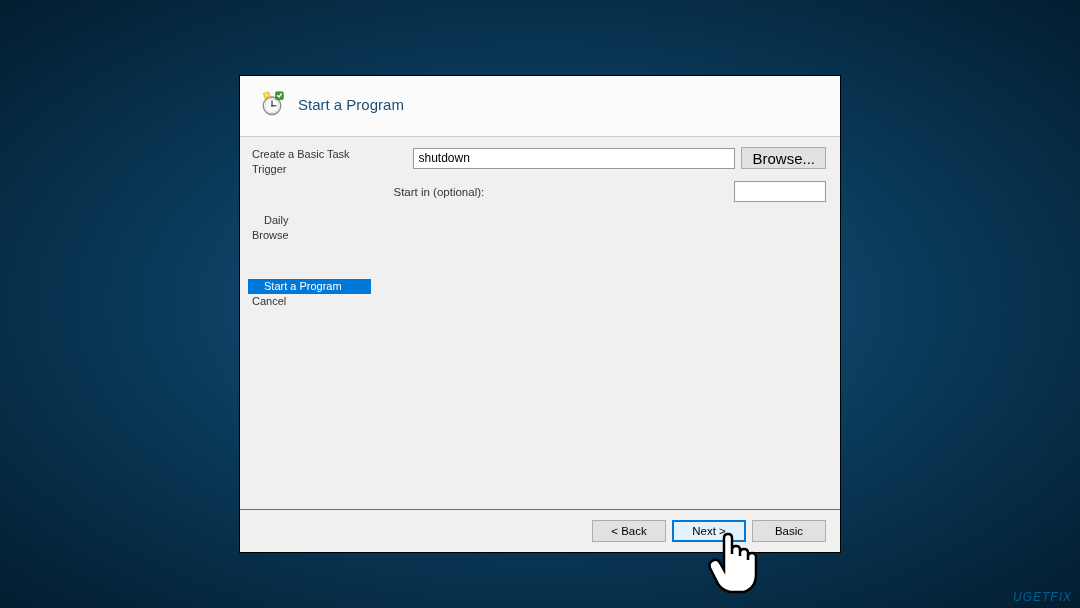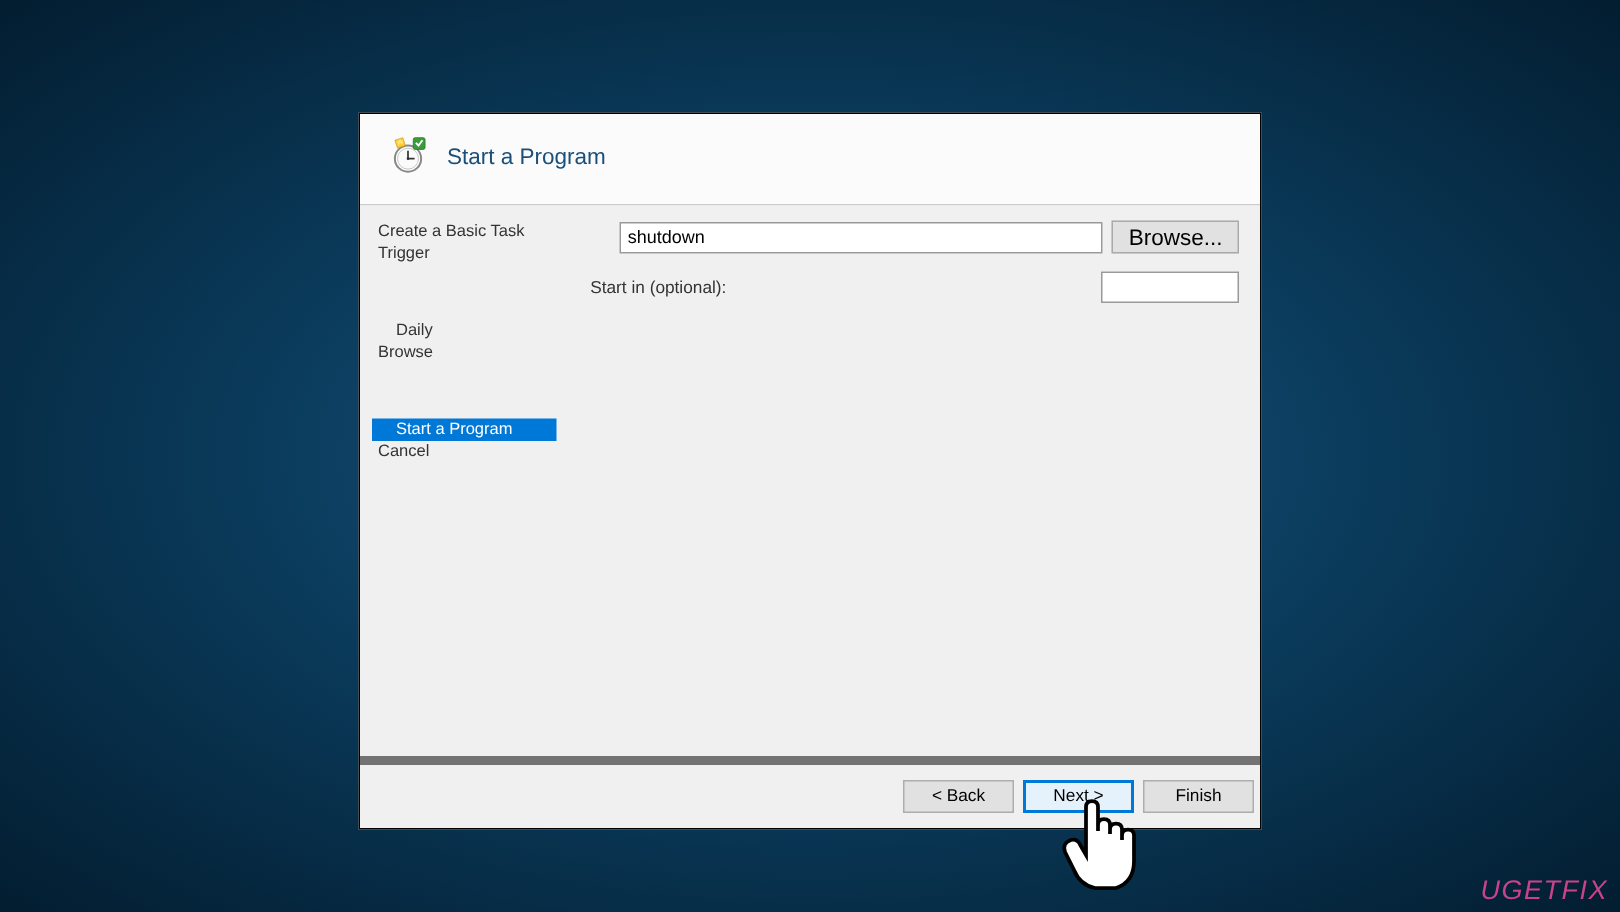--- a/index.html
+++ b/index.html
@@ -109,46 +109,46 @@
       cursor: pointer;
     }
     .arg-row {
       display: flex;
       justify-content: space-between;
       align-items: center;
       margin-bottom: 10px;
     }
     .arg-row .field-label { flex: 1; }
     .footer {
-      border-top: 6px solid #737373;
+      border-top: 1px solid #737373;
       background: #f0f0f0;
-      padding: 10px 4px;
+      padding: 10px 14px;
       display: flex;
       justify-content: flex-end;
       gap: 6px;
     }
     .btn {
       background: #e1e1e1;
       border: 1px solid #adadad;
       font-size: 11.5px;
       height: 22px;
       width: 74px;
       cursor: pointer;
     }
     .btn.primary {
       border: 2px solid #0078d7;
       background: #e5f1fb;
     }
     .watermark {
       position: absolute;
       right: 8px;
       bottom: 4px;
-      color: #ec4899;
+      color: #0369a1;
       font-family: sans-serif;
-      font-size: 18px;
+      font-size: 12px;
       letter-spacing: 1px;
       opacity: 0.85;
       font-style: italic;
     }
     .cursor-hand {
       position: absolute;
       left: 704px;
       top: 532px;
       pointer-events: none;
     }
@@ -193,21 +193,21 @@
       <div class="arg-row">
         <div class="field-label">Start in (optional):</div>
         <input class="text-input arg-input" type="text" value="" style="">
       </div>
     </div>
   </div>
 
   <div class="footer">
     <button class="btn">&lt; Back</button>
     <button class="btn primary">Next &gt;</button>
-    <button class="btn">Finish</button>
+    <button class="btn">Basic</button>
   </div>
 </div>
 
 <div class="cursor-hand">
   <svg width="56" height="64" viewBox="0 0 56 64">
     <g stroke="#000" stroke-width="2.5" fill="#fff">
       <path d="M 20 6 Q 20 2 24 2 Q 28 2 28 6 L 28 22
                L 28 18 Q 28 14 32 14 Q 36 14 36 18 L 36 24
                L 36 21 Q 36 17 40 17 Q 44 17 44 21 L 44 28
                L 44 25 Q 44 21 48 21 Q 52 21 52 25 L 52 42

